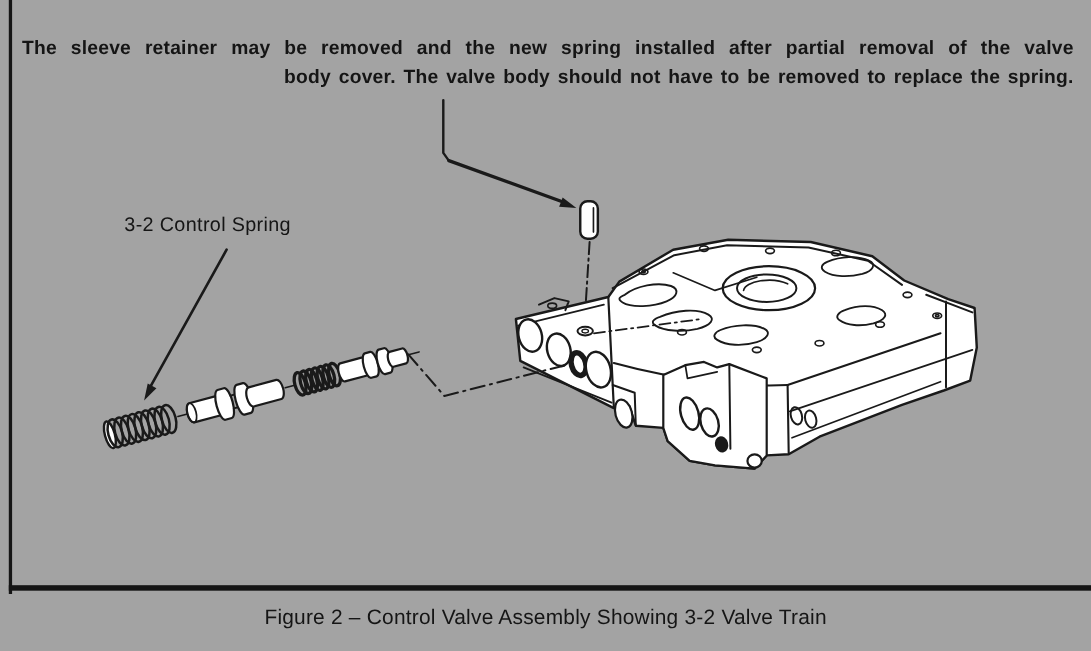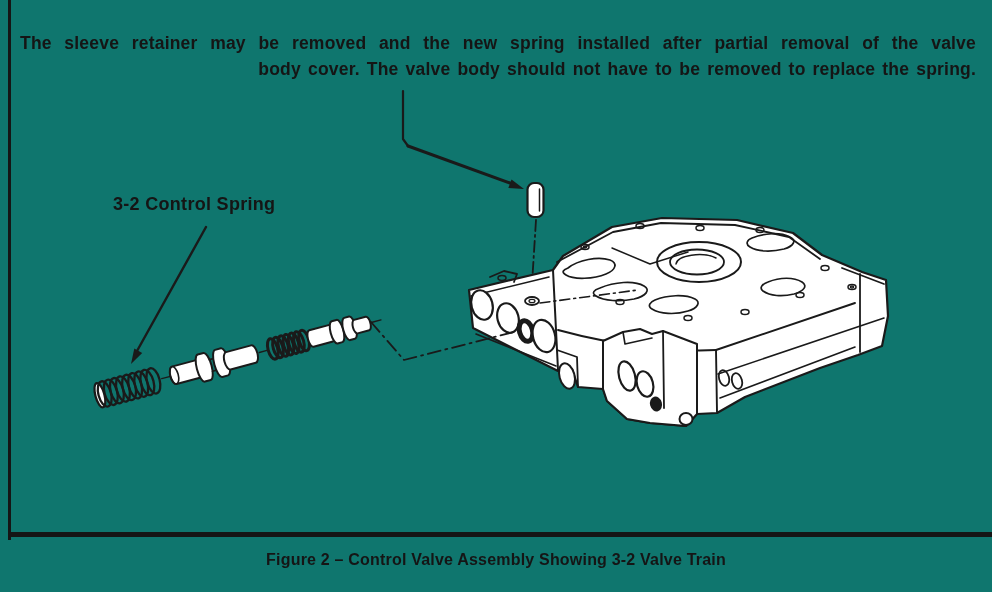--- a/index.html
+++ b/index.html
@@ -1,19 +1,19 @@
 <!DOCTYPE html>
 <html><head>
 <meta charset="utf-8">
 <style>
   html,body{margin:0;padding:0;background:#f5f5f2;}
   .page{
     position:relative;
     width:992px;height:592px;
-    background:#0f766e;
+    background:#a3a3a3;
     overflow:hidden;
     font-family:"Liberation Sans", sans-serif;
     color:#151515;
   }
   .border-left{
     position:absolute;left:8px;top:0;width:3px;height:540px;
     background:#151515;
   }
   .rule-bottom{
     position:absolute;left:8px;top:532px;width:984px;height:5px;
@@ -30,27 +30,27 @@
     text-align-last:justify;
     width:956px;
   }
   .paragraph .line2{
     white-space:nowrap;
     word-spacing:2px;
     text-align:right;
   }
   .callout-label{
     position:absolute;left:113px;top:194px;
-    font-size:18px;font-weight:700;letter-spacing:0.3px;
+    font-size:18px;font-weight:400;letter-spacing:0.3px;
     white-space:nowrap;
   }
   .caption{
     position:absolute;left:0;top:551px;width:992px;
     text-align:center;
-    font-size:16px;font-weight:700;letter-spacing:0.2px;
+    font-size:19px;font-weight:400;letter-spacing:0.2px;
     white-space:nowrap;
   }
   svg.illustration{position:absolute;left:0;top:0;}
   .ink{stroke:#1a1a1a;fill:none;stroke-linecap:round;stroke-linejoin:round;}
   .inkfill{stroke:#1a1a1a;fill:#ffffff;stroke-linejoin:round;}
   .solid{fill:#1a1a1a;stroke:none;}
 </style>
 </head>
 <body>
 

